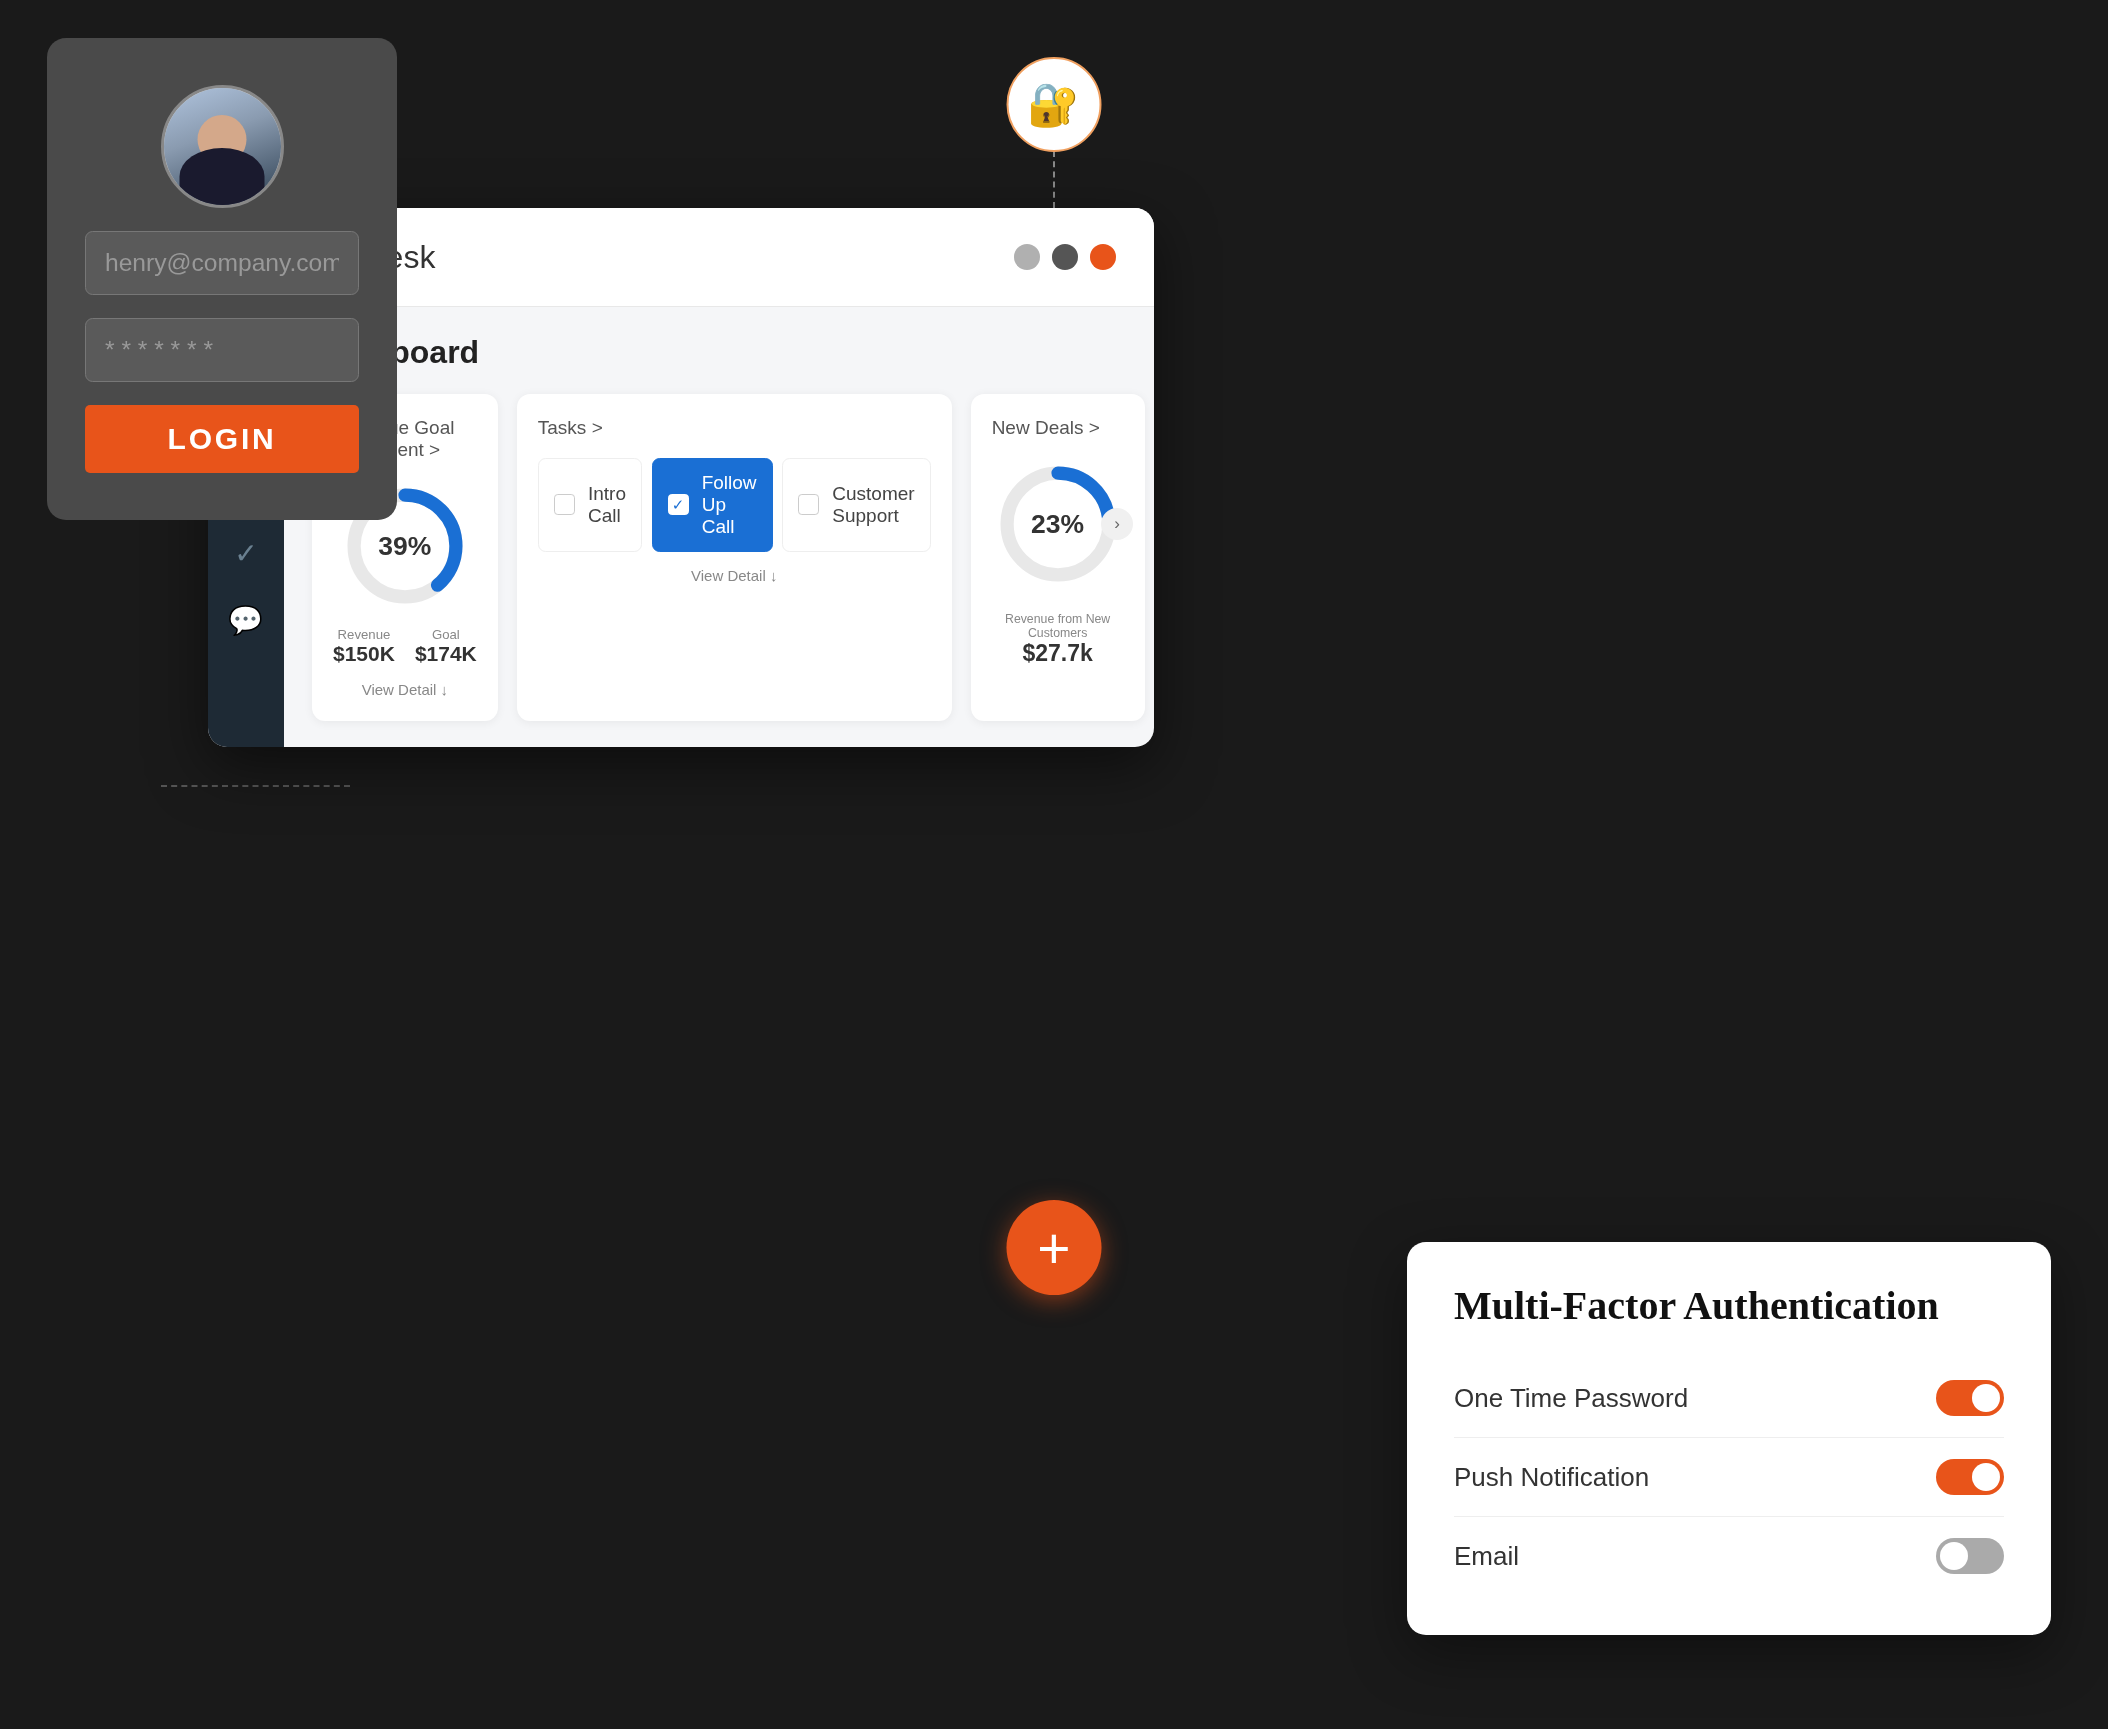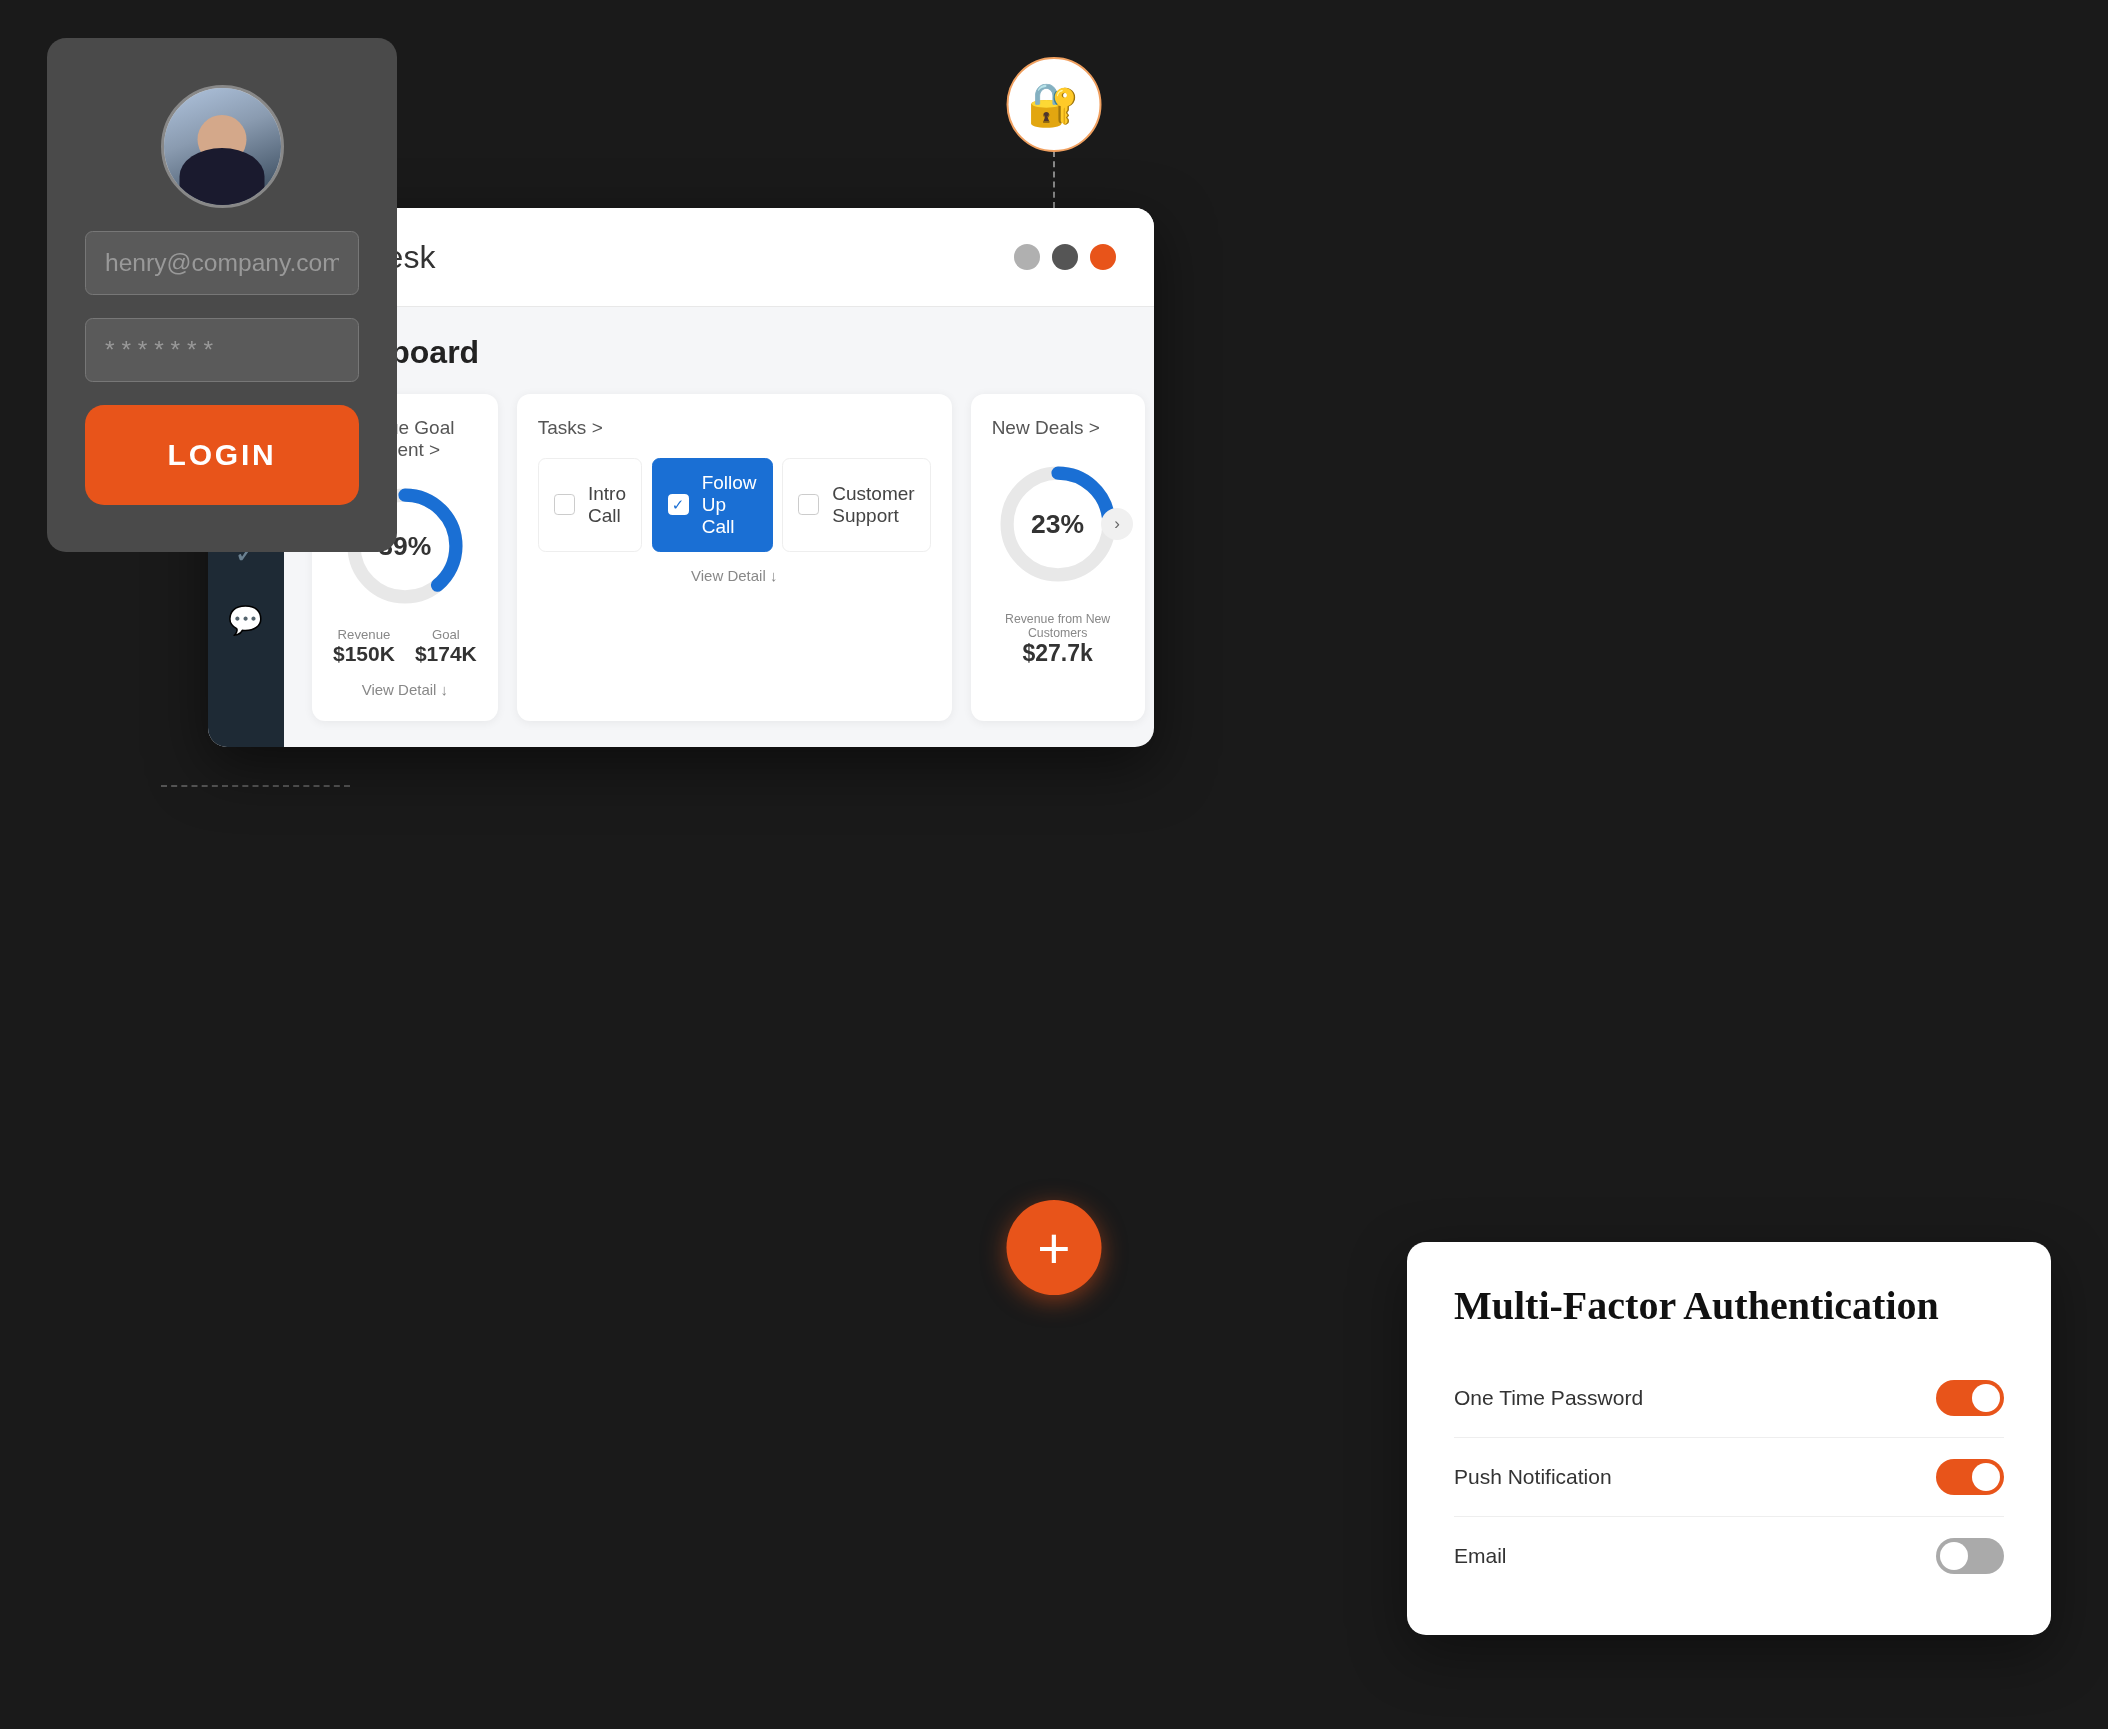--- a/index.html
+++ b/index.html
@@ -76,22 +76,22 @@
       padding: 17px 19px;
       color: #ccc;
       font-size: 24.6px;
       outline: none;
     }
     .login-input::placeholder { color: #999; }
     .login-button {
       width: 100%;
       background: #e8541a;
       border: none;
-      border-radius: 19px;
-      padding: 33px;
+      border-radius: 5px;
+      padding: 17px;
       color: white;
       font-size: 30px;
       font-weight: 700;
       letter-spacing: 2.8px;
       cursor: pointer;
     }
 
     
     .security-icon {
       position: absolute;
@@ -325,21 +325,21 @@
       font-family: Georgia, serif;
       color: #111;
       margin-bottom: 30px;
     }
     .mfa-row {
       display: flex;
       align-items: center;
       justify-content: space-between;
       padding: 21px 0;
       border-bottom: 0.9px solid #eee;
-      font-size: 21px;
+      font-size: 26px;
       color: #333;
     }
     .mfa-row:last-child { border-bottom: none; }
     .toggle {
       width: 68px;
       height: 36px;
       border-radius: 18px;
       position: relative;
       cursor: pointer;
       flex-shrink: 0;

